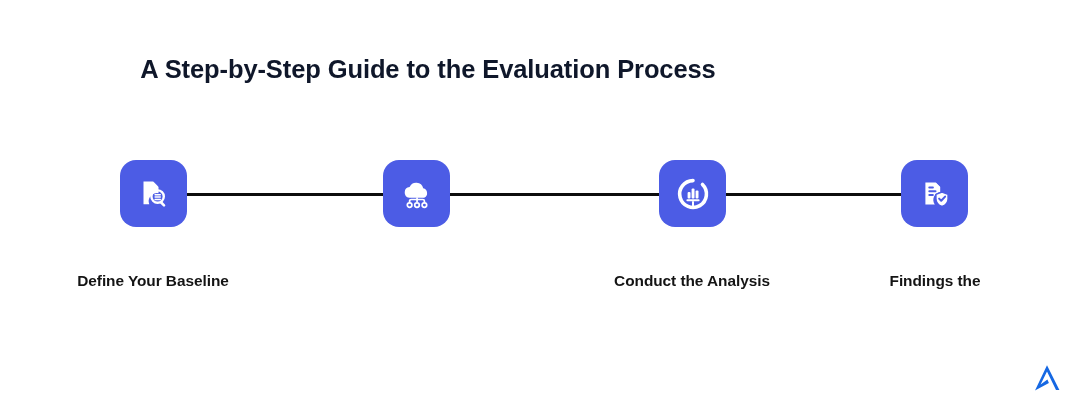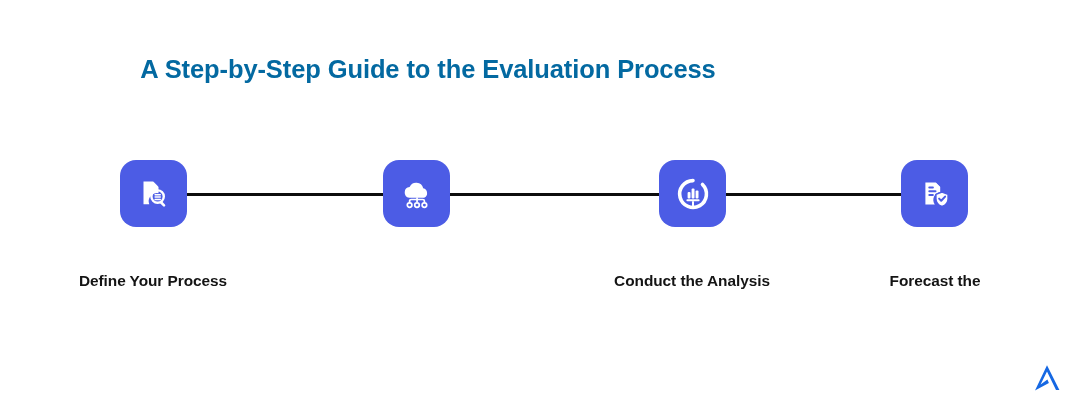--- a/index.html
+++ b/index.html
@@ -26,21 +26,21 @@
 
   
   .title {
     position: absolute;
     left: 0;
     top: 52px;
     width: 856px;
     text-align: center;
     font-size: 25.5px;
     font-weight: bold;
-    color: #0369a1;
+    color: #0f172a;
     letter-spacing: -0.1px;
     line-height: 34px;
   }
 
   
   .steps-row {
     position: absolute;
     left: 0;
     top: 155px;
     width: 1080px;
@@ -199,32 +199,32 @@
             <path d="M21.1 21.6 l2.1 2.2 l3.9 -4.2" fill="none" stroke="#4c5ce5" stroke-width="2.0" stroke-linecap="round" stroke-linejoin="round"></path>
           </svg>
         </span>
       </div>
     </div>
 
   </div>
 
   <div class="labels-row">
     <div class="step-label" style="left:33px; width:240px;">
-      <div>Define Your Process</div>
+      <div>Define Your Baseline</div>
       <div></div>
     </div>
 
 
     <div class="step-label" style="left:572px; width:240px;">
       <div>Conduct the Analysis</div>
       <div></div>
     </div>
 
     <div class="step-label" style="left:815px; width:240px;">
-      <div>Forecast the</div>
+      <div>Findings the</div>
     </div>
   </div>
 
   <div class="logo">
     <span class="logo-mark">
       <svg width="34" height="34" viewBox="0 0 34 34" aria-hidden="true">
         <path d="M17.0 4.2 L29.4 29.0 L26.0 29.0 L17.0 10.4 L10.6 23.6 L17.4 18.6 L18.9 22.0 L5.0 29.6 Z" fill="#1668e3"></path>
       </svg>
     </span>
   </div>

